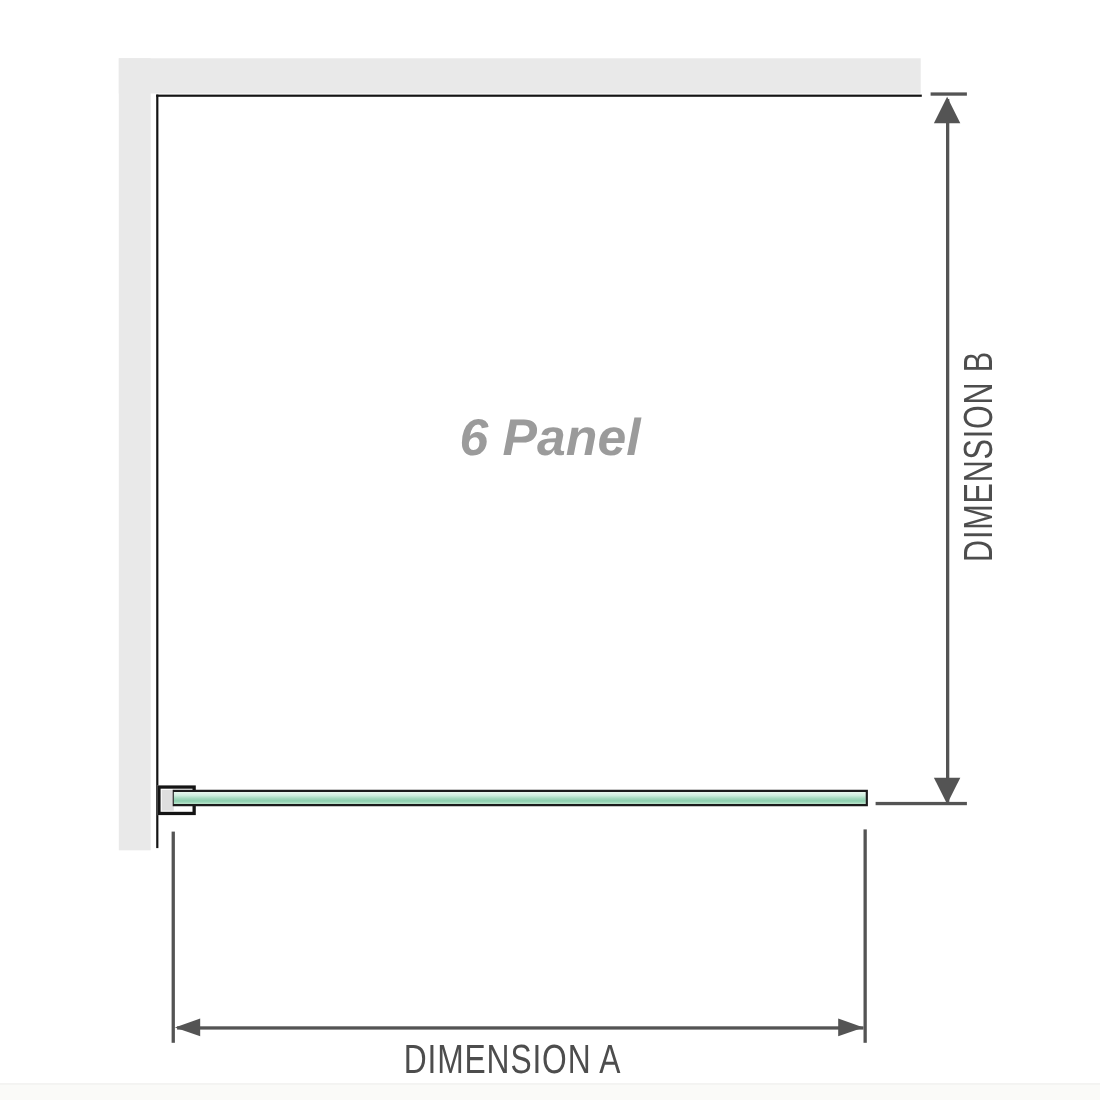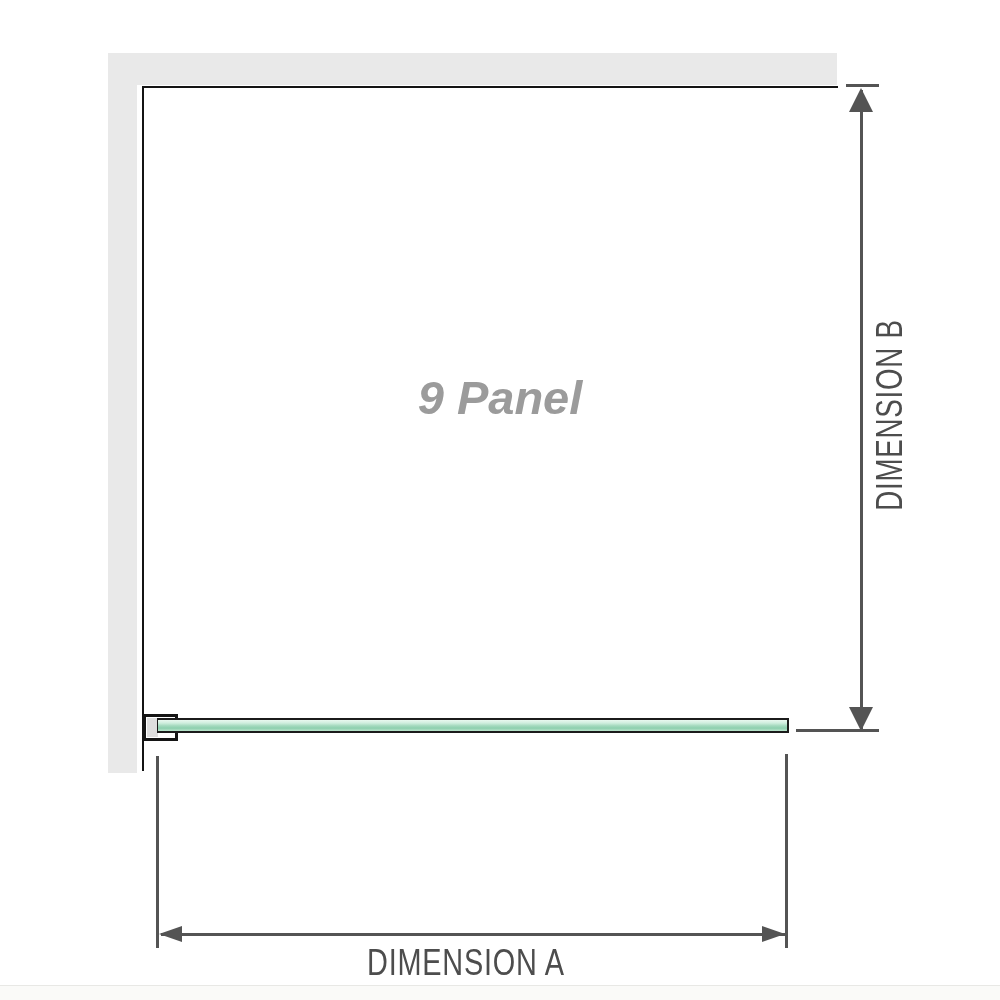--- a/index.html
+++ b/index.html
@@ -128,21 +128,21 @@
 <body>
 
 <div id="canvas">
 
   <div class="wall-top"></div>
   <div class="wall-left"></div>
 
   <div class="edge-top"></div>
   <div class="edge-left"></div>
 
-  <div class="panel-label">9 Panel</div>
+  <div class="panel-label">6 Panel</div>
 
   <div class="bracket"></div>
   <div class="bracket-inner"></div>
 
   <div class="glass"></div>
 
   <div class="dim dimb-tick-top"></div>
   <div class="dim dimb-tick-bot"></div>
   <div class="dim dimb-line"></div>
   <div class="tri arrow-up"></div>

